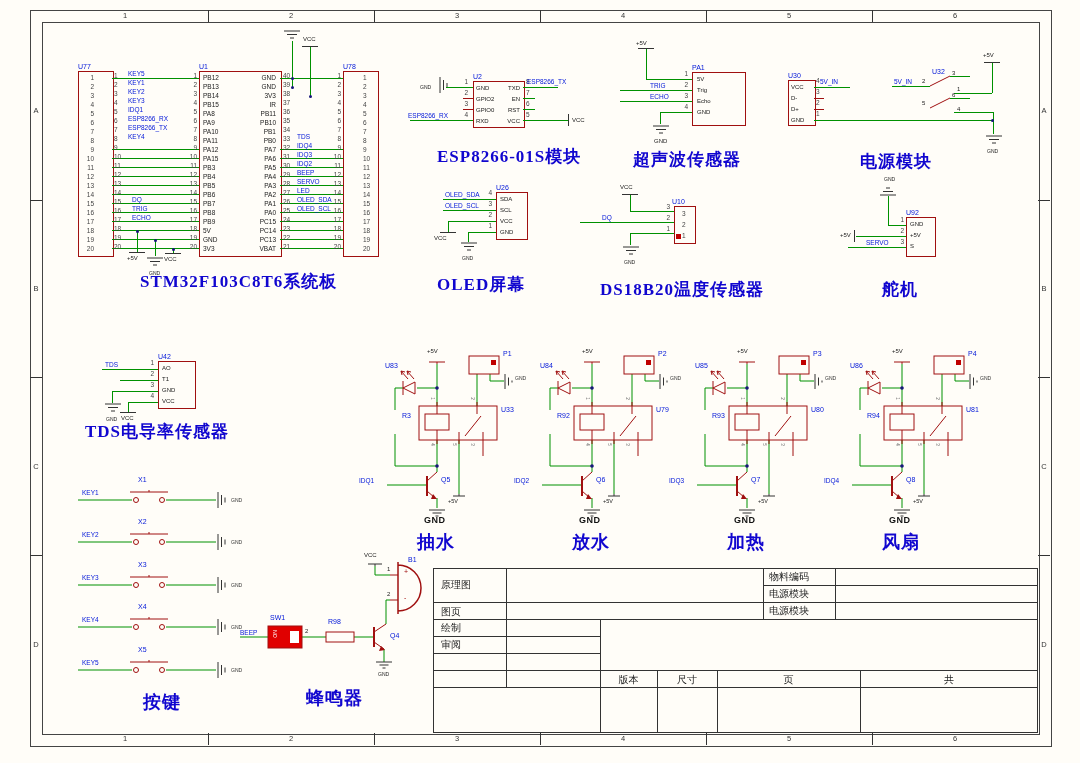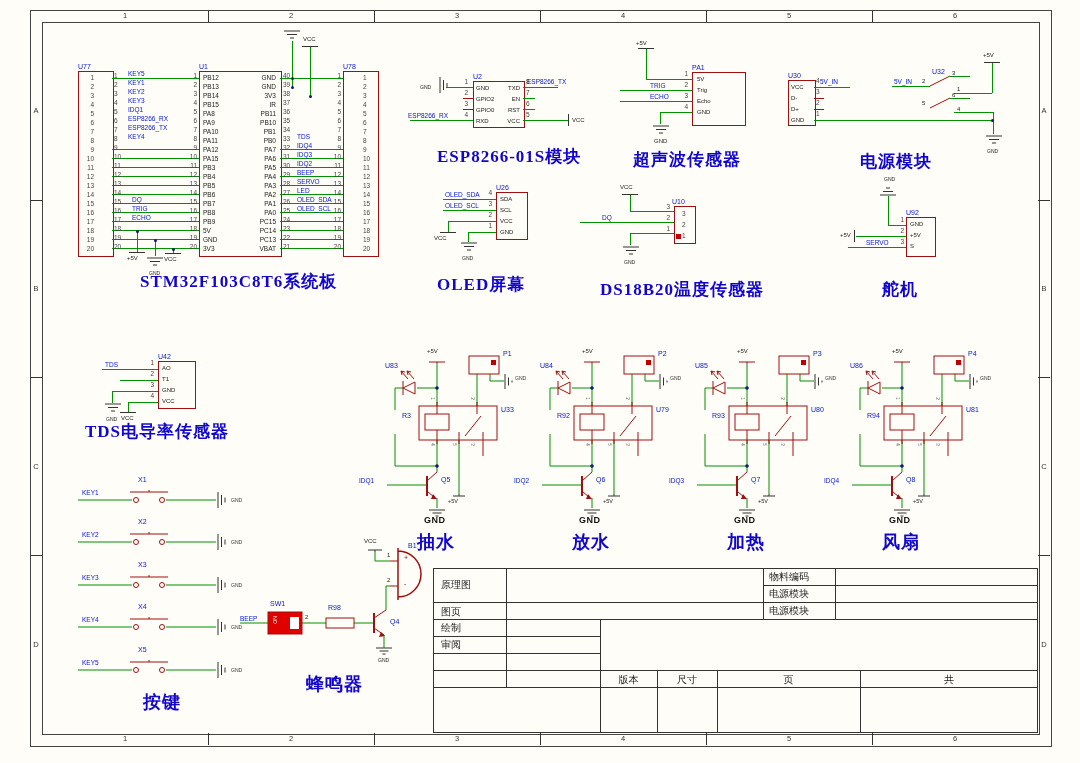--- a/index.html
+++ b/index.html
@@ -698,21 +698,21 @@
   <div class="keyrow" style="left:78px;top:659px;">
     <svg class="a" style="left:0;top:0" width="165" height="22">
         <use href="#keyrow"></use>
       </svg>
     <span class="k-net">KEY5</span>
     <span class="k-ref">X5</span>
     <span class="k-gnd">GND</span>
   </div>
   <span class="ttl" style="left:143px;top:690px;font-size:18px">按键</span>
 
-  <div class="a" style="left:240px;top:538px;width:220px;height:160px;">
+  <div class="a" style="left:240px;top:552px;width:220px;height:160px;">
     <svg class="a" style="left:0;top:0" width="210" height="150">
       <g fill="none" stroke="#009100" stroke-width="1">
         <path d="M0 85H28M62 85H86M114 85H134M135 14V23M135 23H150M146 72V48M146 48H150M146 48V48M144 97V110"></path>
       </g>
       <g fill="none" stroke="#333" stroke-width="1">
         <path d="M128 12H142M135 12V14"></path>
         <path d="M136 110H152M139.5 113H148.5M142.5 116H145.5"></path>
       </g>
       <rect x="28" y="74" width="34" height="22" fill="#e00000" stroke="#a01010"></rect>
       <rect x="50" y="79" width="9" height="12" fill="#ffffff"></rect>

